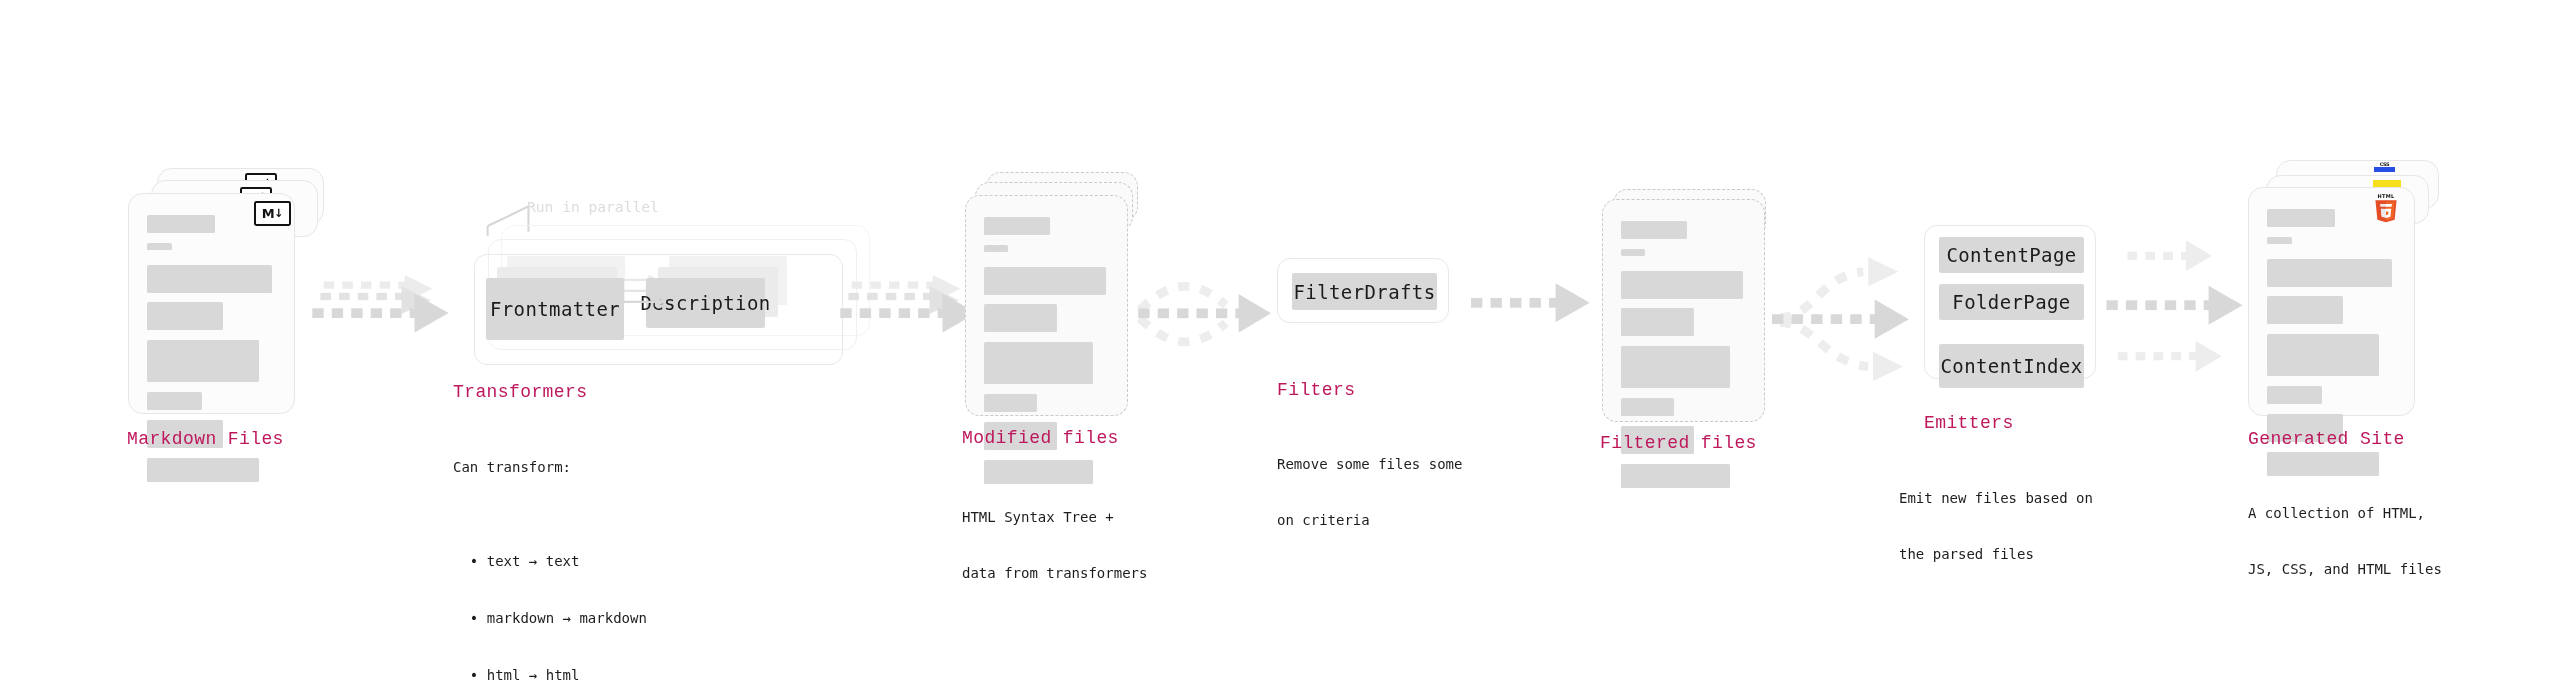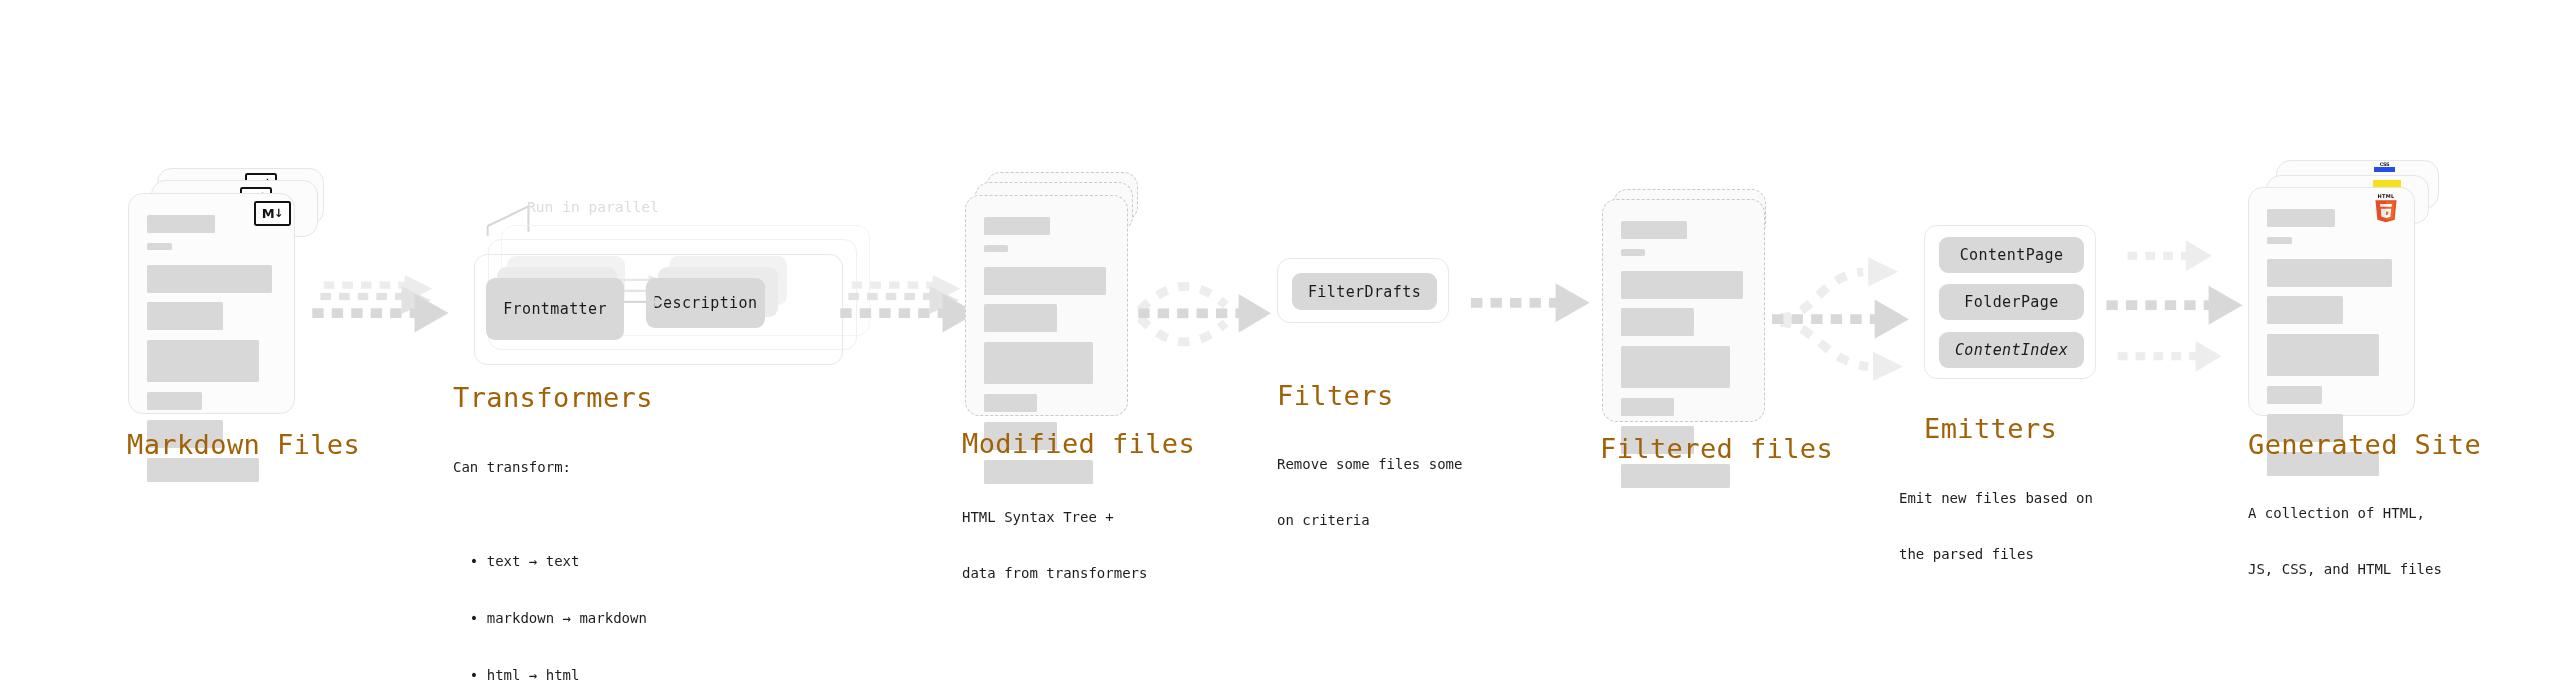--- a/index.html
+++ b/index.html
@@ -65,38 +65,39 @@
     border:1.6px solid #e8e8e8;
     border-radius:13px;
     box-sizing:border-box;
   }
   .gbox.ghost{background:transparent;border-color:#f0f0f0;}
   .gbox.ghost2{background:transparent;border-color:#f4f4f4;}
 
   .chip{
     position:absolute;
     background:#d8d8d8;
-    border-radius:9px;
+    border-radius:2px;
     display:flex;align-items:center;justify-content:center;
     color:#1b1b1b;
-    font-size:15px;
+    font-size:19px;
     letter-spacing:0.4px;
     box-sizing:border-box;
     white-space:nowrap;
   }
   .chip.ghost{background:#ebebeb;}
   .chip.ghost2{background:#f2f2f2;}
 
   
   .heading{
     position:absolute;
-    font-size:27px;
-    color:#a16207;
+    font-size:18px;
+    color:#be185d;
     letter-spacing:0.4px;
     white-space:nowrap;
+    font-family:Liberation Mono, monospace;
   }
   .sub{
     position:absolute;
     font-size:14px;
     line-height:1.35;
     color:#1d1d1d;
     white-space:pre;
   }
   .sub ul{margin:0;padding:0;list-style:none;}
   .sub li{white-space:pre;}
@@ -380,21 +381,21 @@
 
   <div class="node">
     <div class="gbox" style="left:1924px;top:225px;width:172px;height:154px;"></div>
 
     <div class="chip" style="left:1939px;top:237px;width:145px;height:36px;">
       <span>ContentPage</span>
     </div>
     <div class="chip" style="left:1939px;top:284px;width:145px;height:36px;">
       <span>FolderPage</span>
     </div>
-    <div class="chip" style="left:1939px;top:332px;width:145px;height:36px;font-style:italic;">
+    <div class="chip" style="left:1939px;top:344px;width:145px;height:44px;">
       <span>ContentIndex</span>
     </div>
 
     <div class="heading" style="left:1924px;top:413px;">Emitters</div>
     <div class="sub" style="left:1899px;top:451px;">
       <div>Emit new files based on</div>
       <div>the parsed files</div>
     </div>
   </div>
 

